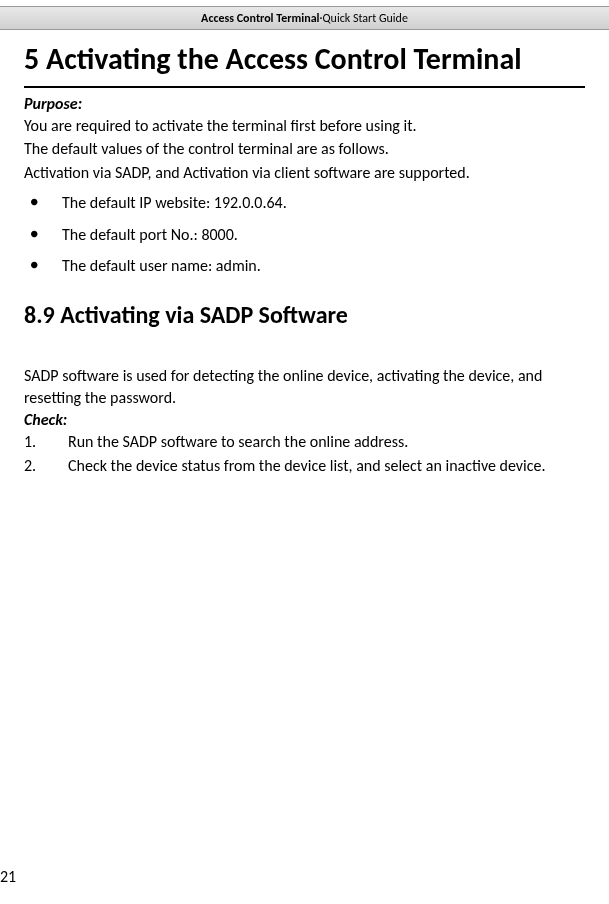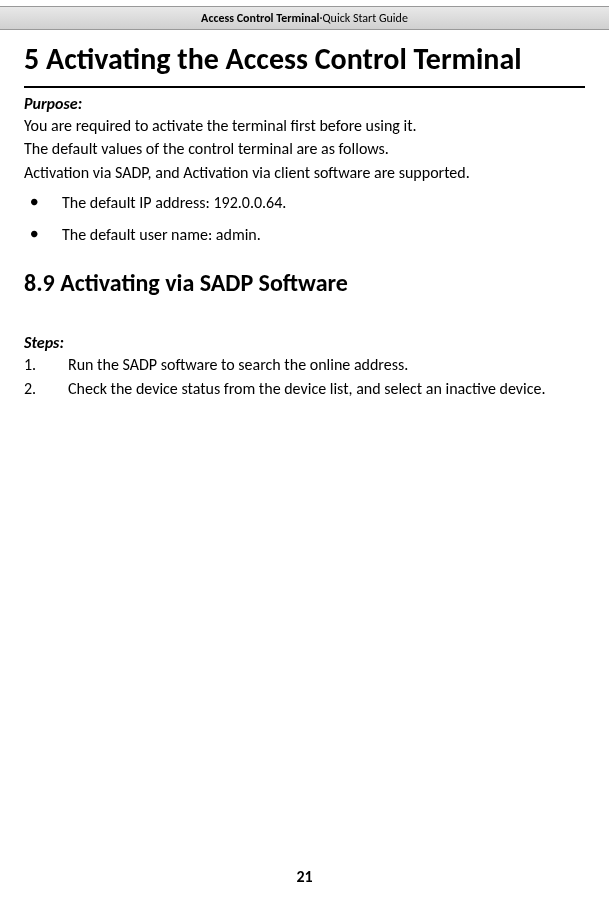--- a/index.html
+++ b/index.html
@@ -101,23 +101,21 @@
     }
     .ordered-steps li.justify {
       text-align: justify;
       text-justify: inter-word;
     }
     .page-number {
       position: absolute;
       bottom: 18px;
       left: 0;
       right: 0;
-      text-align: center;
       font-size: 16px;
-      font-weight: bold;
     }
     .bold-period {
       font-weight: bold;
     }
   </style>
 </head>
 <body>
 
 <div class="header-bar">
   <span class="bold-part">Access Control Terminal</span><span>·</span><span>Quick Start Guide</span>
@@ -127,28 +125,30 @@
 
   <h1 class="chapter-title">5 Activating the Access Control Terminal</h1>
   <hr class="divider">
 
   <div class="purpose-label">Purpose:</div>
   <div class="body-text">You are required to activate the terminal first before using it.</div>
   <div class="body-text">The default values of the control terminal are as follows.</div>
   <div class="body-text">Activation via SADP, and Activation via client software are supported.</div>
 
   <ul class="bullet-list">
-    <li>The default IP address: 192.0.0.64.</li>
+    <li>The default IP website: 192.0.0.64.</li>
+    <li>The default port No.: 8000.</li>
     <li>The default user name: admin.</li>
   </ul>
 
   <h2 class="section-title">8.9 Activating via SADP Software</h2>
 
+  <div class="body-text">SADP software is used for detecting the online device, activating the device, and resetting the password.</div>
 
-  <div class="steps-label">Steps:</div>
+  <div class="steps-label">Check:</div>
   <ol class="ordered-steps">
     <li>Run the SADP software to search the online address.</li>
     <li class="justify">Check the device status from the device list, and select an inactive device.</li>
   </ol>
 
 </div>
 
 <div class="page-number">21</div>
 
 </body></html>

